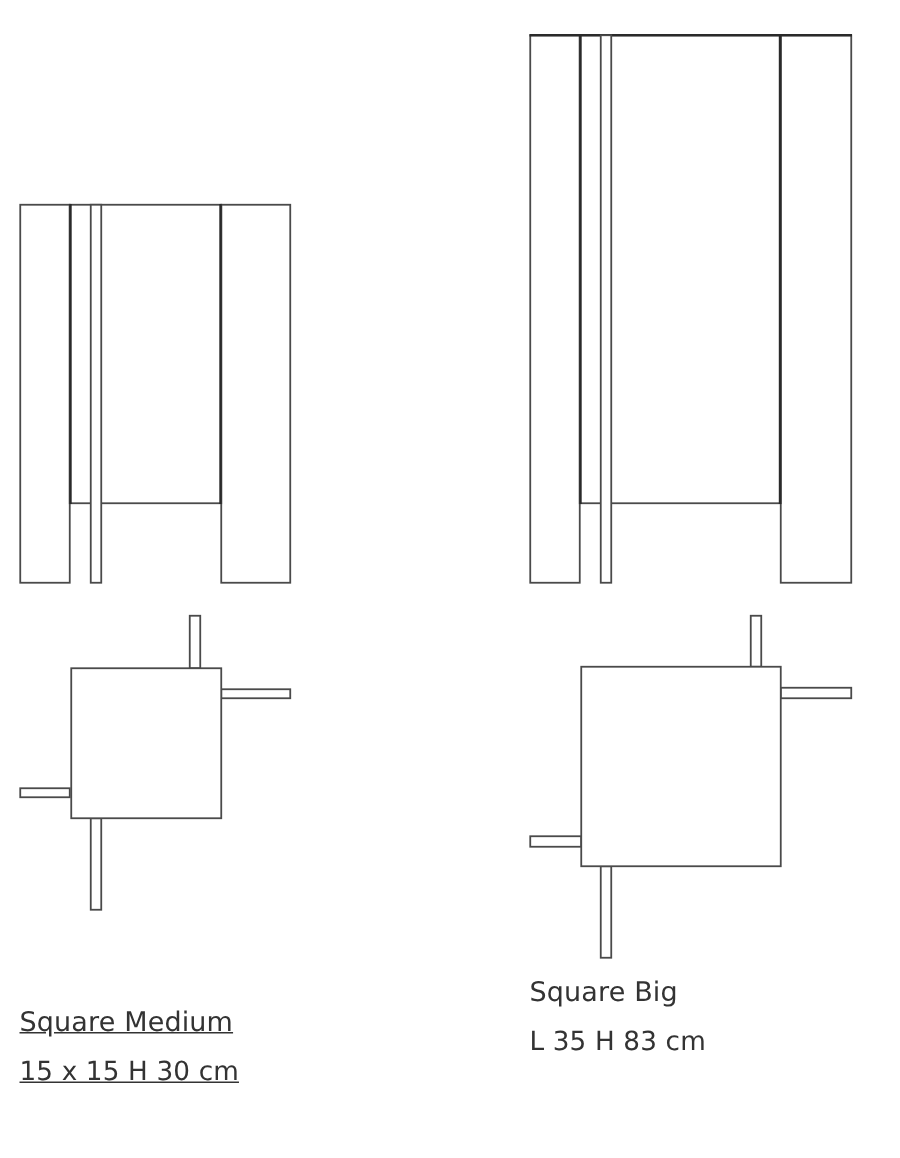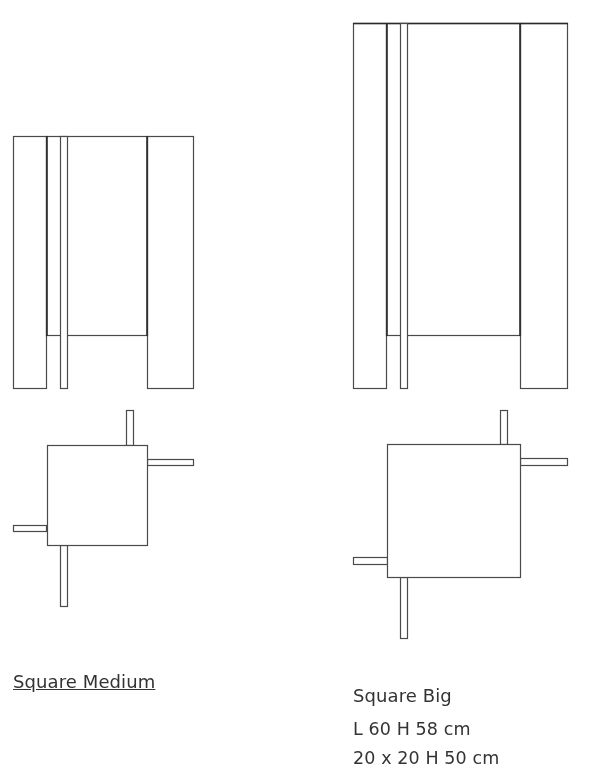--- a/index.html
+++ b/index.html
@@ -47,19 +47,19 @@
     <rect class="ln" x="500.5" y="410.5" width="7" height="34"></rect>
     <rect class="ln" x="520.5" y="458.5" width="47" height="7"></rect>
     <rect class="ln" x="353.5" y="557.5" width="34" height="7"></rect>
     <rect class="ln" x="400.5" y="577.5" width="7" height="61"></rect>
     <rect class="ln" x="387.5" y="444.5" width="133" height="133"></rect>
   </g>
 </svg>
 
 <div class="caption" style="left:13px; top:667px;text-decoration:underline;">
   <span class="title">Square Medium</span>
+  <span class="line">15 x 15 H 30 cm</span>
 </div>
 
-<div class="caption" style="left:353px; top:681px;">
+<div class="caption" style="left:353px; top:647px;">
   <span class="title">Square Big</span>
-  <span class="line">L 60 H 58 cm</span>
-  <span class="line">20 x 20 H 50 cm</span>
+  <span class="line">L 35 H 83 cm</span>
 </div>
 
 </body></html>

